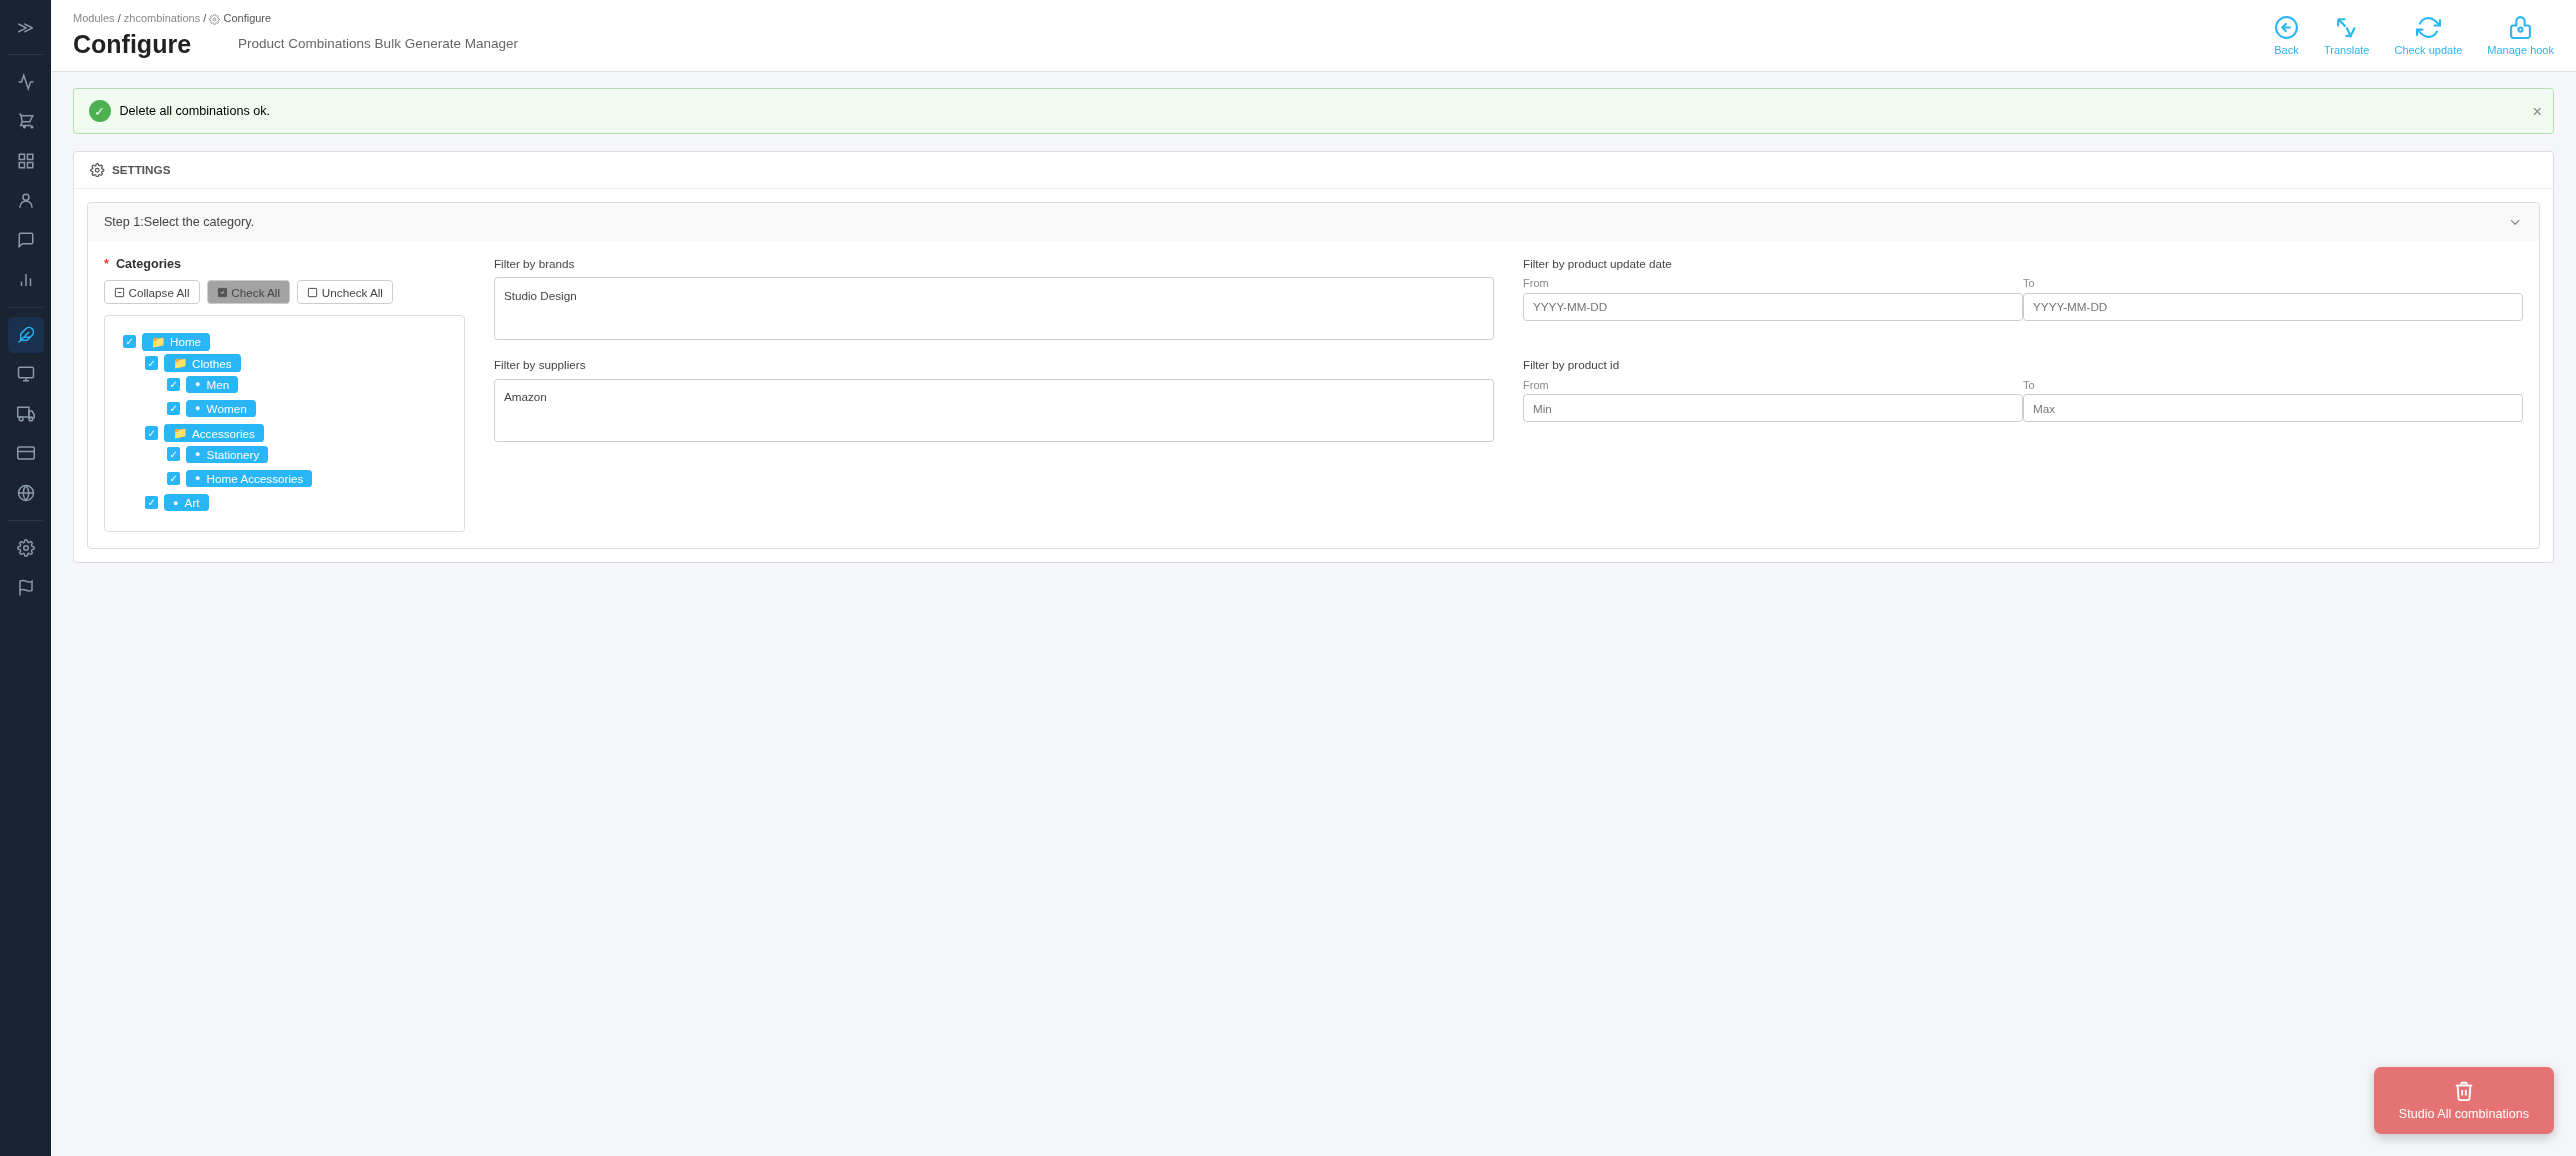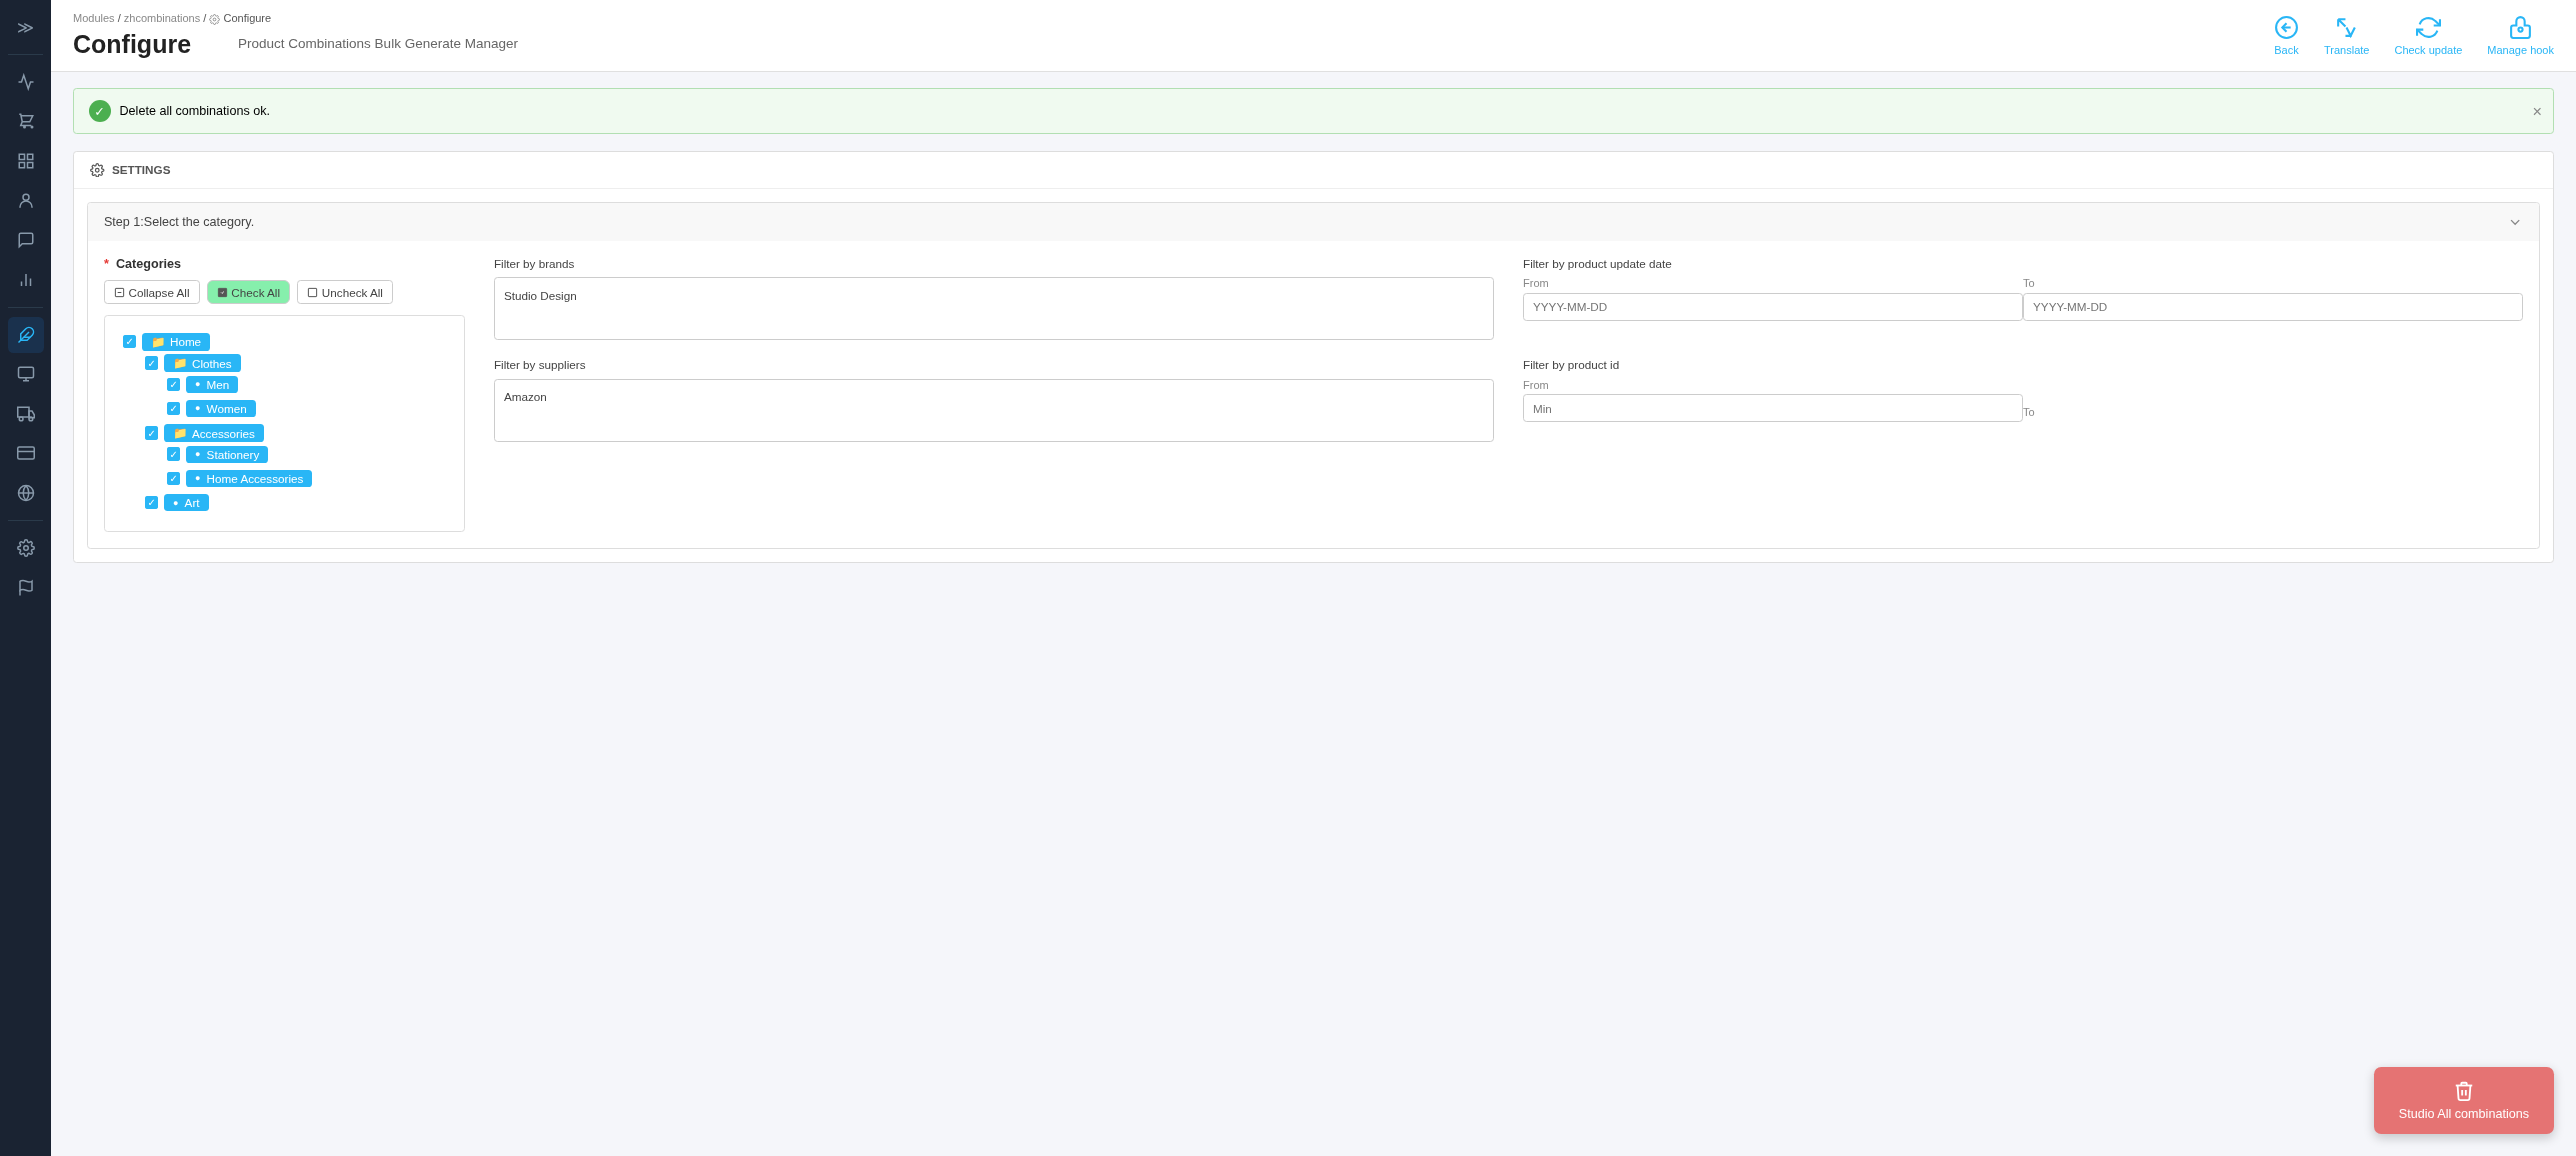--- a/index.html
+++ b/index.html
@@ -177,21 +177,21 @@
     .ctrl-btn {
       display: flex; align-items: center; gap: 3.6px;
       padding: 4.5px 9px;
       border: 0.9px solid #ccc;
       border-radius: 3.6px;
       background: #fff;
       cursor: pointer;
       font-size: 11.7px;
       color: #444;
     }
-    .ctrl-btn.checked-style { background: #86efac; border-radius: 6px; }
+    .ctrl-btn.checked-style { background: #a3a3a3; }
 
     .category-tree-box {
       border: 0.9px solid #ddd;
       border-radius: 3.6px;
       padding: 14.5px;
       min-height: 199px;
     }
 
     
     .tree-node { margin-bottom: 3.6px; }
@@ -595,20 +595,21 @@
 
               <div class="filter-block">
                 <div class="filter-label">Filter by product id</div>
                 <div class="filter-input-row">
                   <div class="filter-input-group">
                     <label>From</label>
                     <input type="text" placeholder="Min" style="">
                   </div>
                   <div class="filter-input-group">
                     <label>To</label>
+                    <input type="text" placeholder="Max" style="">
                   </div>
                 </div>
               </div>
             </div>
           </div>
         </div>
       </div>
     </div>
   </div>
 </div>

